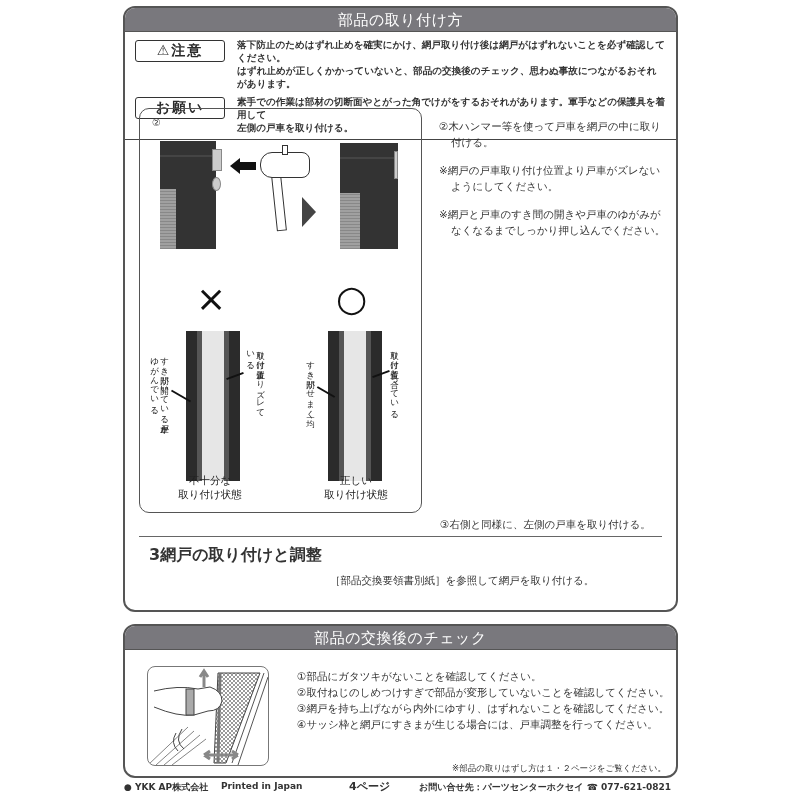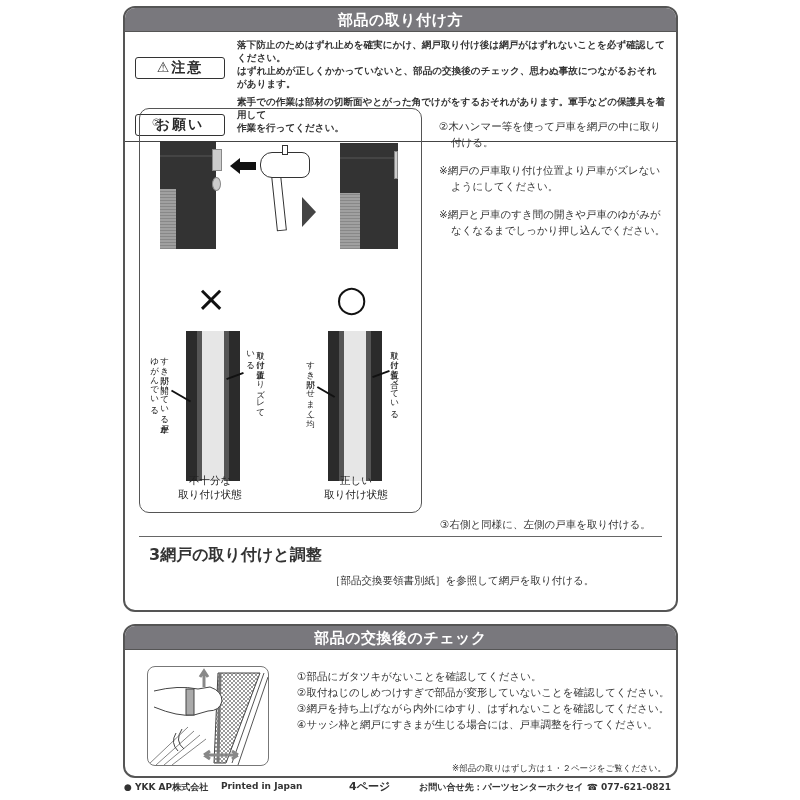--- a/index.html
+++ b/index.html
@@ -1,26 +1,26 @@
 <!DOCTYPE html>
 <html><head>
 <meta charset="utf-8">
 <style>
   * { box-sizing: border-box; margin: 0; padding: 0; }
   html, body { width: 800px; height: 800px; background: #ffffff; overflow: hidden; }
   body { font-family: "DejaVu Sans", "Liberation Sans", sans-serif; color: #2a2a2a; position: relative; }
 
   .panel { position: absolute; left: 123px; width: 555px; border: 2px solid #555; border-radius: 12px; background: #fff; overflow: hidden; }
-  .panel-head { height: 24px; background: #79787d; color: #fff; text-align: center; font-size: 15px; line-height: 24px; border-bottom: 1px solid #555; letter-spacing: 0.5px; font-weight: bold; }
+  .panel-head { height: 24px; background: #79787d; color: #fff; text-align: center; font-size: 15px; line-height: 24px; border-bottom: 1px solid #555; letter-spacing: 0.5px; }
 
   #panel1 { top: 6px; height: 606px; }
   #panel2 { top: 624px; height: 154px; }
 
   .notice-row { display: flex; align-items: flex-start; padding: 0 10px; }
-  .notice-badge { width: 90px; height: 22px; border: 1.5px solid #333; border-radius: 3px; font-weight: bold; font-size: 14px; text-align: center; line-height: 19px; flex: none; margin-top: 21px; letter-spacing: 2px; }
+  .notice-badge { width: 90px; height: 22px; border: 1.5px solid #333; border-radius: 3px; font-weight: bold; font-size: 14px; text-align: center; line-height: 19px; flex: none; margin-top: 4px; letter-spacing: 2px; }
   .notice-text { font-size: 9.6px; line-height: 13px; margin-left: 12px; margin-top: 2px; color: #333; font-weight: bold; }
   .notice-divider { border-top: 1px solid #444; margin-top: 5px; }
 
   .step-box { position: absolute; left: 14px; top: 100px; width: 283px; height: 405px; border: 1.5px solid #555; border-radius: 10px; }
   .circled-num { position: absolute; left: 12px; top: 8px; font-size: 10px; color: #444; }
 
   .photo { position: absolute; background: #333; }
   .photo .mesh { position: absolute; background: repeating-linear-gradient(0deg,#888 0 1px,#a0a0a0 1px 3px); }
   .photo .frame-line { position:absolute; background:#444; }
   .roller { position: absolute; background: #ccc; border: 1px solid #888; }
@@ -63,21 +63,21 @@
     <div class="notice-badge">⚠注意</div>
     <div class="notice-text">
       <div>落下防止のためはずれ止めを確実にかけ、網戸取り付け後は網戸がはずれないことを必ず確認してください。</div>
       <div>はずれ止めが正しくかかっていないと、部品の交換後のチェック、思わぬ事故につながるおそれがあります。</div>
     </div>
   </div>
   <div class="notice-row" style="margin-top:3px;">
     <div class="notice-badge">お願い</div>
     <div class="notice-text">
       <div>素手での作業は部材の切断面やとがった角でけがをするおそれがあります。軍手などの保護具を着用して</div>
-      <div>作業を行ってください。</div>
+      <div>左側の戸車を取り付ける。</div>
     </div>
   </div>
   <div class="notice-divider"></div>
 
   <div class="step-box">
     <div class="circled-num">②</div>
 
     <div class="photo" style="left:20px;top:32px;width:56px;height:108px;">
       <div class="frame-line" style="left:0;top:14px;width:56px;height:2px;"></div>
       <div class="mesh" style="left:0;top:48px;width:16px;height:60px;"></div>

